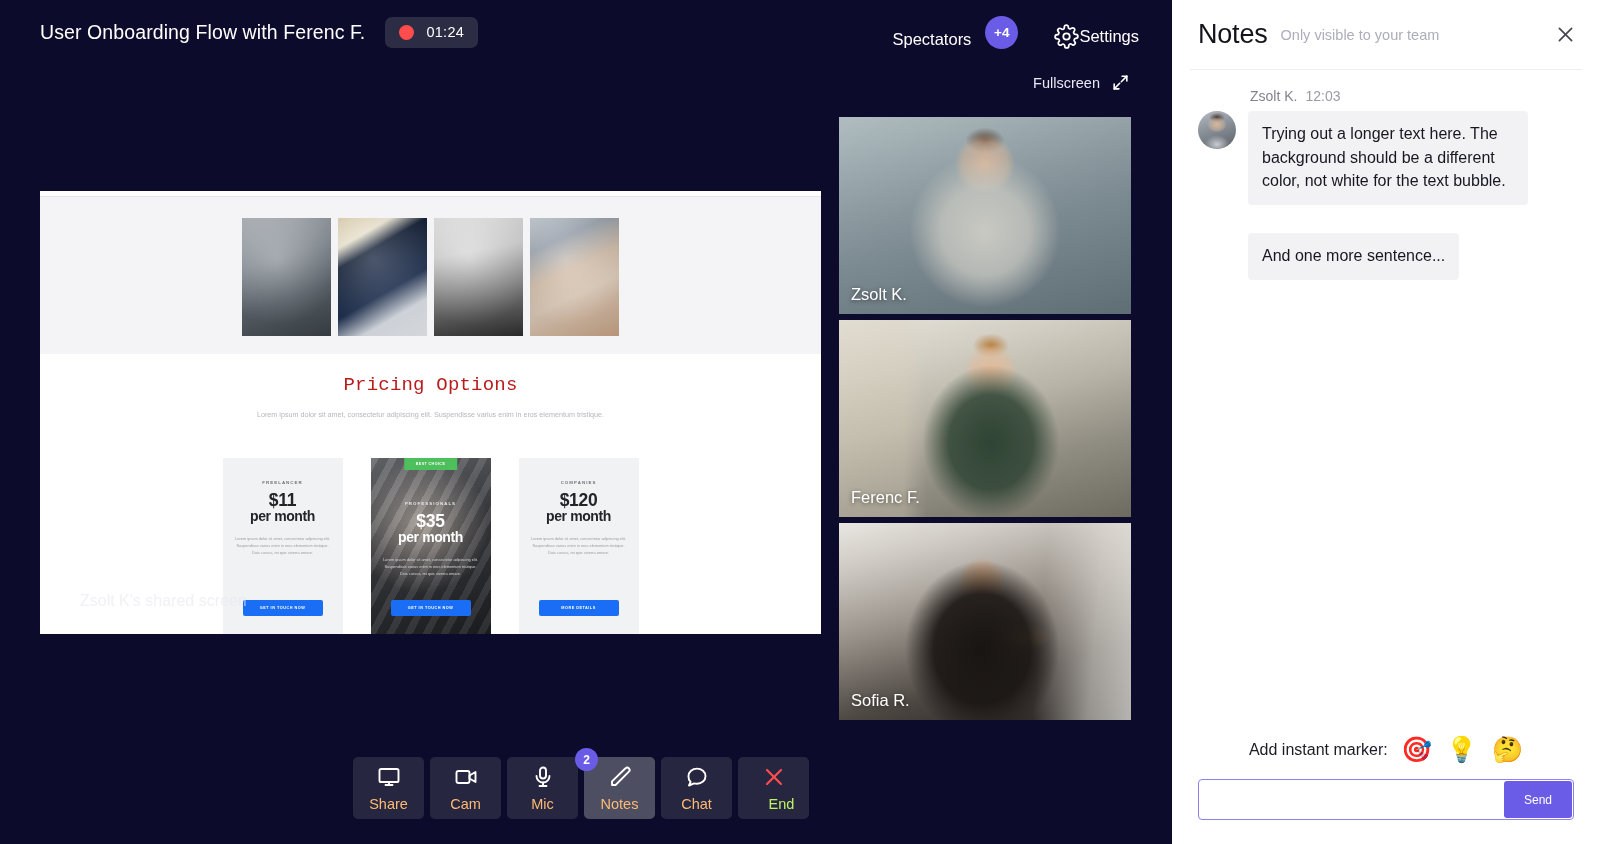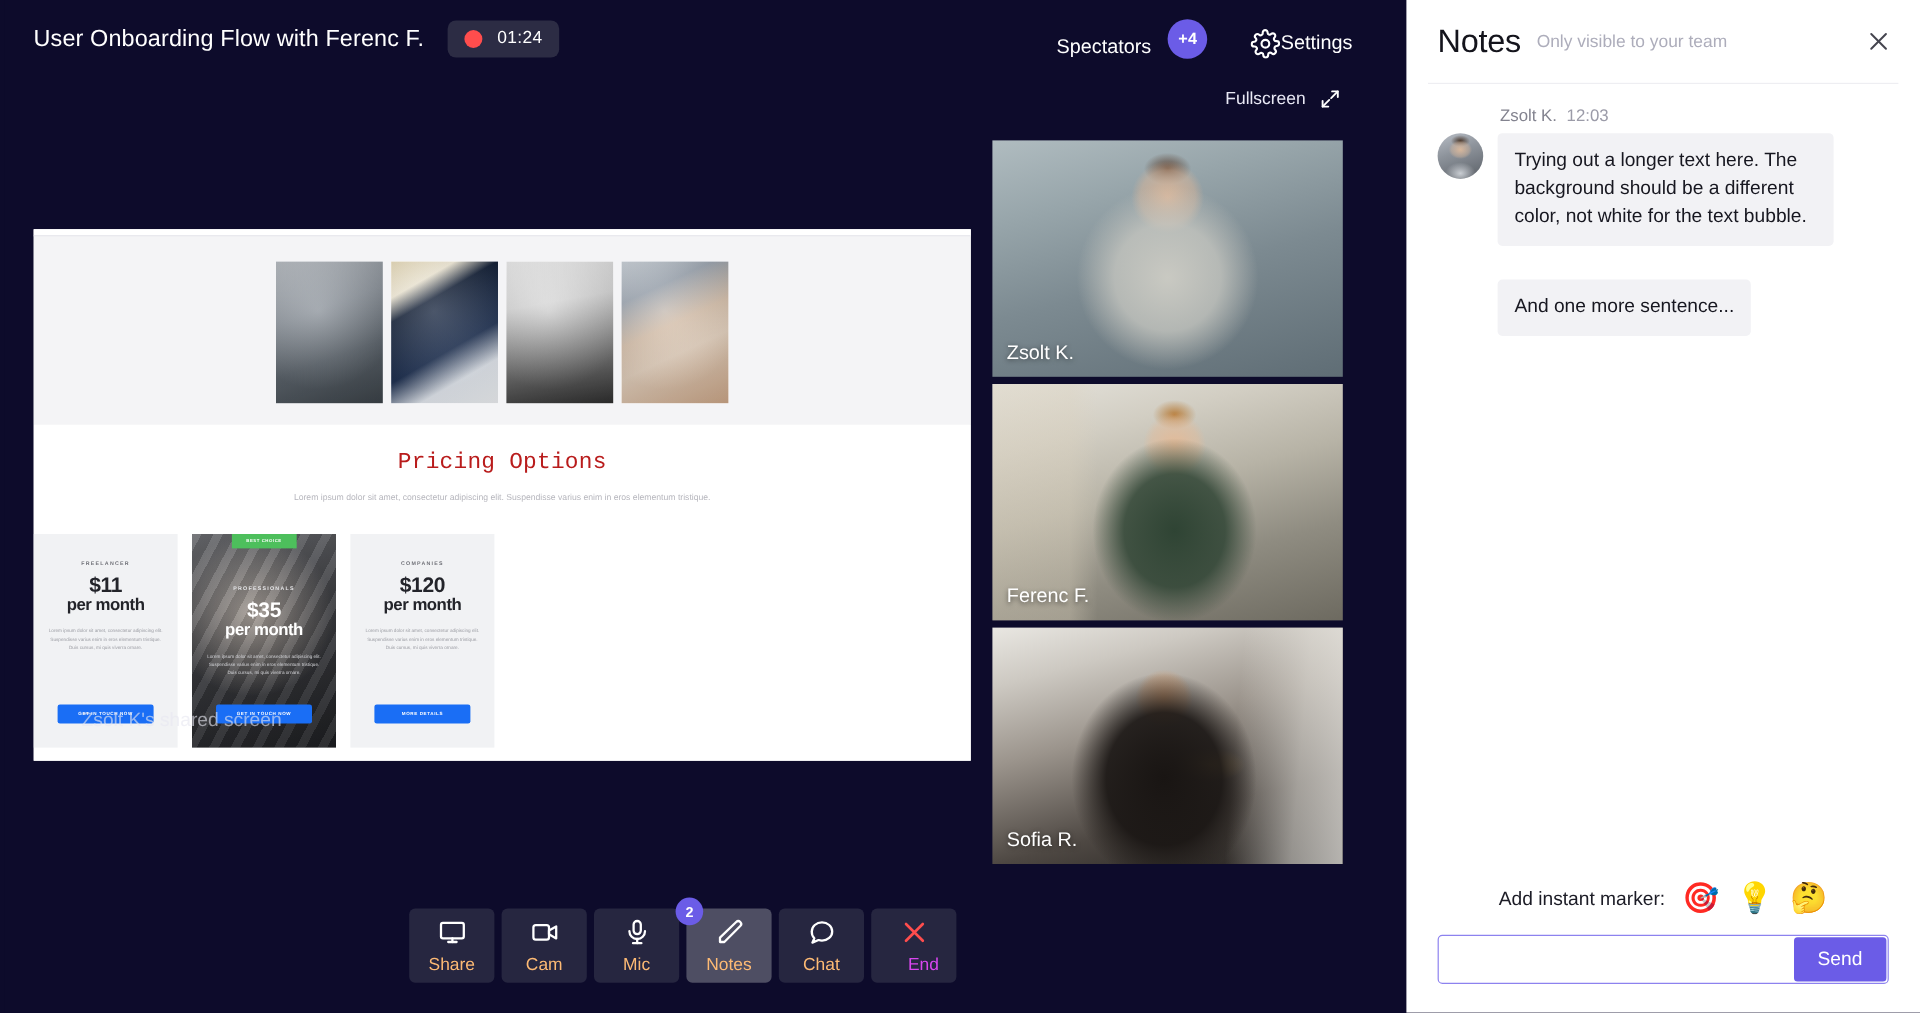--- a/index.html
+++ b/index.html
@@ -6,21 +6,21 @@
   html, body {
     width: 1600px; height: 844px;
     background: #0d0b2b;
     font-family: "Liberation Sans", sans-serif;
     overflow: hidden;
   }
   #app { position: relative; width: 1600px; height: 844px; }
 
   
   .stage {
-    position: absolute; left: 4px; top: 0;
+    position: absolute; left: 16px; top: 0;
     width: 1172px; height: 844px;
     background: #0d0b2b;
   }
 
   
   .meet-header {
     position: absolute; left: 0; top: 0;
     width: 1172px; height: 64px;
     display: flex; align-items: center;
   }
@@ -126,22 +126,22 @@
     font-family: Liberation Mono, monospace;
   }
   .pricing-sub {
     text-align: center;
     color: #b6b6bd;
     font-size: 7.2px;
     line-height: 1.62;
     margin-top: 13px;
   }
   .price-cards {
-    margin-top: 24px;
-    display: flex; gap: 12px;
+    margin-top: 37px;
+    display: flex; justify-content: center; gap: 28px;
   }
   .pcard {
     width: 120px; height: 178px;
     background: #f1f2f4;
     position: relative;
     padding: 22px 12px 0;
     text-align: center;
     overflow: hidden;
   }
   .pcard.featured {
@@ -263,21 +263,21 @@
     position: relative;
     width: 71px; height: 62px;
     background: #262640;
     border-radius: 5px;
     display: flex; flex-direction: column;
     align-items: center; justify-content: center;
     gap: 7px;
   }
   .tb-btn.active { background: #4e4e63; }
   .tb-label { color: #fdba74; font-size: 14.5px; }
-  .tb-btn.danger .tb-label { color: #d946ef; padding-left: 16px; }
+  .tb-btn.danger .tb-label { color: #bef264; padding-left: 16px; }
   .tb-badge {
     position: absolute;
     top: -9px; left: -9px;
     width: 23px; height: 23px; border-radius: 50%;
     background: #6b5ce7;
     color: #ffffff; font-size: 12px; font-weight: 700;
     display: flex; align-items: center; justify-content: center;
   }
 
   
@@ -376,21 +376,21 @@
     color: #1c1c26;
     background: transparent;
   }
   .note-input::placeholder { color: #f1f1f5; }
   .send-btn {
     height: 37px;
     margin-right: 1px;
     padding: 0 20px;
     background: #6b5ce7;
     color: #ffffff;
-    font-size: 16px;
+    font-size: 12px;
     font-family: "Liberation Sans", sans-serif;
     border: none; border-radius: 3px;
     cursor: pointer;
   }
   svg { display: block; }
 </style>
 </head>
 <body>
 
 <div id="app">

